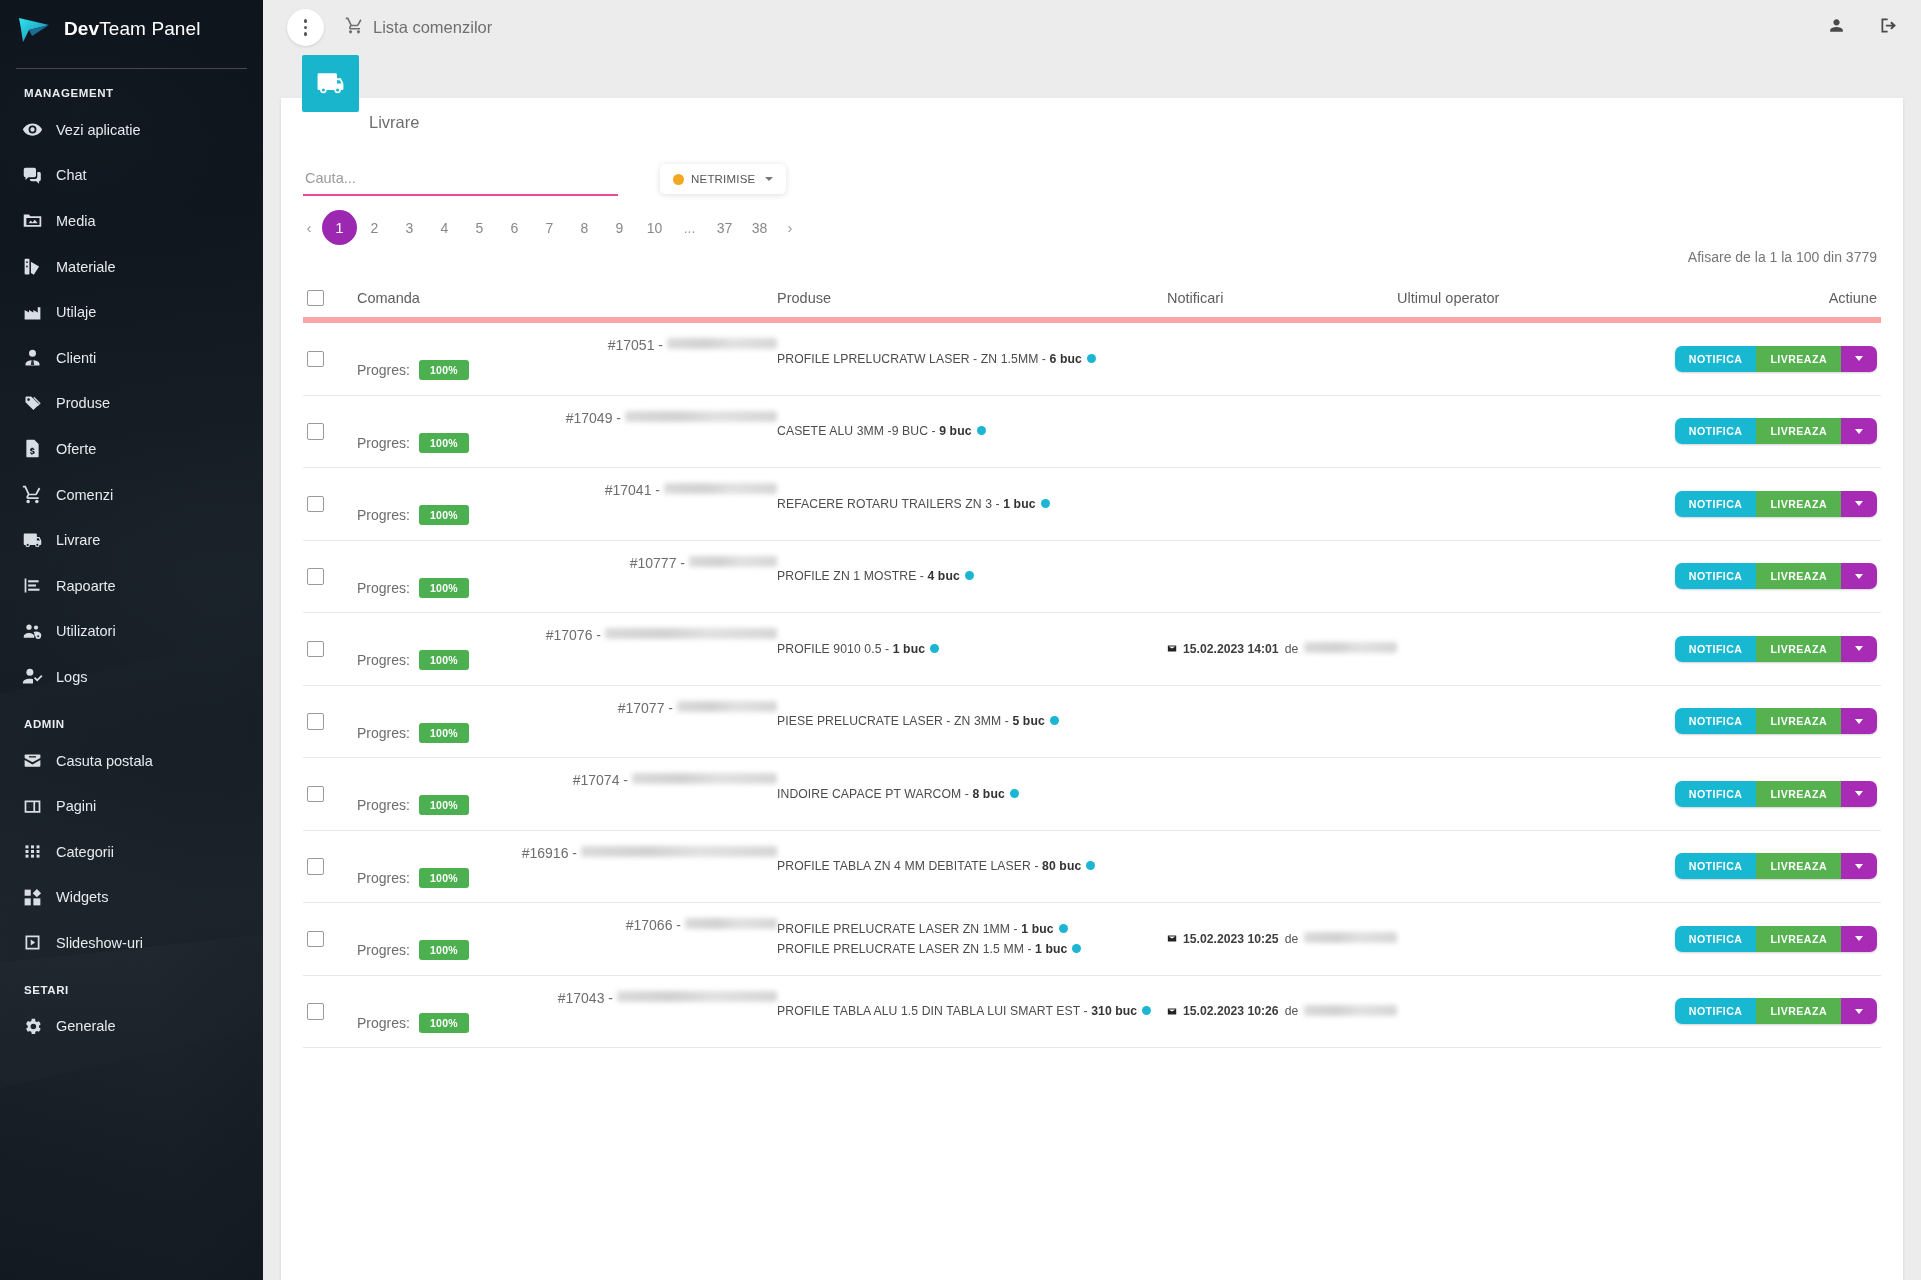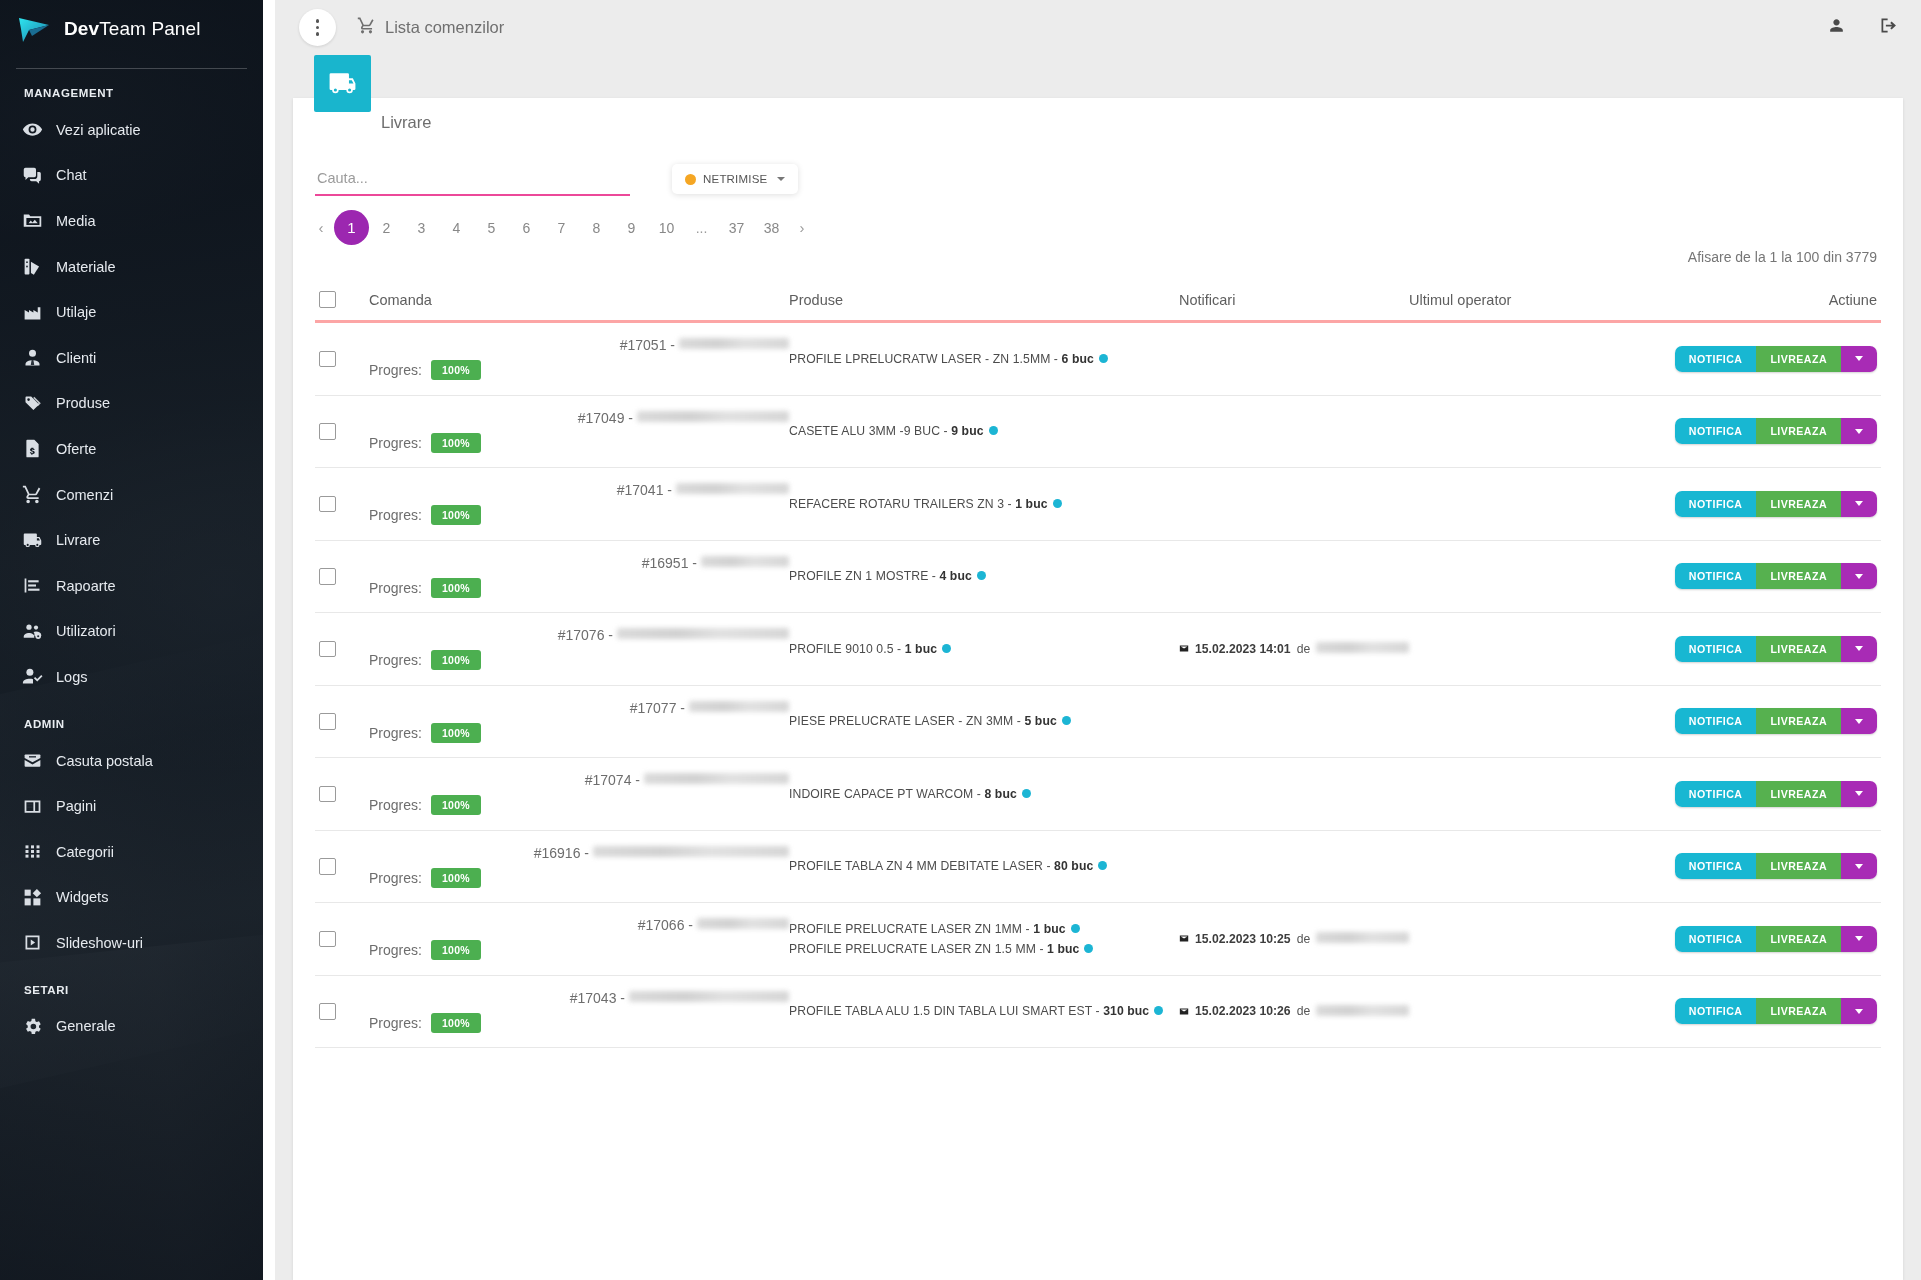--- a/index.html
+++ b/index.html
@@ -2,21 +2,21 @@
 <html><head>
 <meta charset="utf-8">
 <style>
   * { box-sizing: border-box; margin: 0; padding: 0; }
   html, body {
     width: 1921px; height: 1280px;
     font-family: "Liberation Sans", sans-serif;
     background: #ffffff;
     overflow: hidden;
   }
-  .app { display: flex; width: 1921px; height: 1280px; gap: 12px; }
+  .app { display: flex; width: 1921px; height: 1280px; }
 
   
   .sidebar {
     width: 263px; min-width: 263px; height: 1280px;
     position: relative;
     background: #121a24;
     overflow: hidden;
   }
   .sidebar-bg {
     position: absolute; inset: 0;
@@ -120,21 +120,21 @@
   .pg.dots { color:#9b9b9b; }
 
   .showing {
     text-align:right; font-size:14px; color:#767676; padding:4px 26px 0 0;
   }
 
   
   .tbl { width:100%; padding:0 22px; margin-top:14px; }
   .thead {
     display:flex; align-items:center; height:44px;
-    border-bottom:3px solid #fca5a5; padding:0 4px;
+    border-bottom:6px solid #fca5a5; padding:0 4px;
   }
   .th { font-size:14.5px; color:#5e5e5e; font-weight:400; }
   .col-chk   { width:50px; display:flex; align-items:center; }
   .col-cmd   { width:420px; }
   .col-prod  { width:390px; }
   .col-notif { width:230px; }
   .col-oper  { width:240px; }
   .col-act   { flex:1; text-align:right; }
 
   .chkbox {
@@ -580,21 +580,21 @@
                     </button>
                   </div>
                 </div>
               </div>
               <div class="trow">
                 <div class="col-chk">
                   <span class="chkbox"></span>
                 </div>
                 <div class="col-cmd">
                   <div class="cmd-id">
-                    <span class="hash">#16951 -</span>
+                    <span class="hash">#10777 -</span>
                     <span class="redact" style="width: 88px;"></span>
                   </div>
                   <div class="progres">
                     <span class="progres-lbl">Progres:</span>
                     <span class="badge-100">100%</span>
                   </div>
                 </div>
                 <div class="col-prod">
                   <div class="prod-line">PROFILE ZN 1 MOSTRE - <b>4 buc</b><span class="dot-cy"></span></div>
                 </div>

